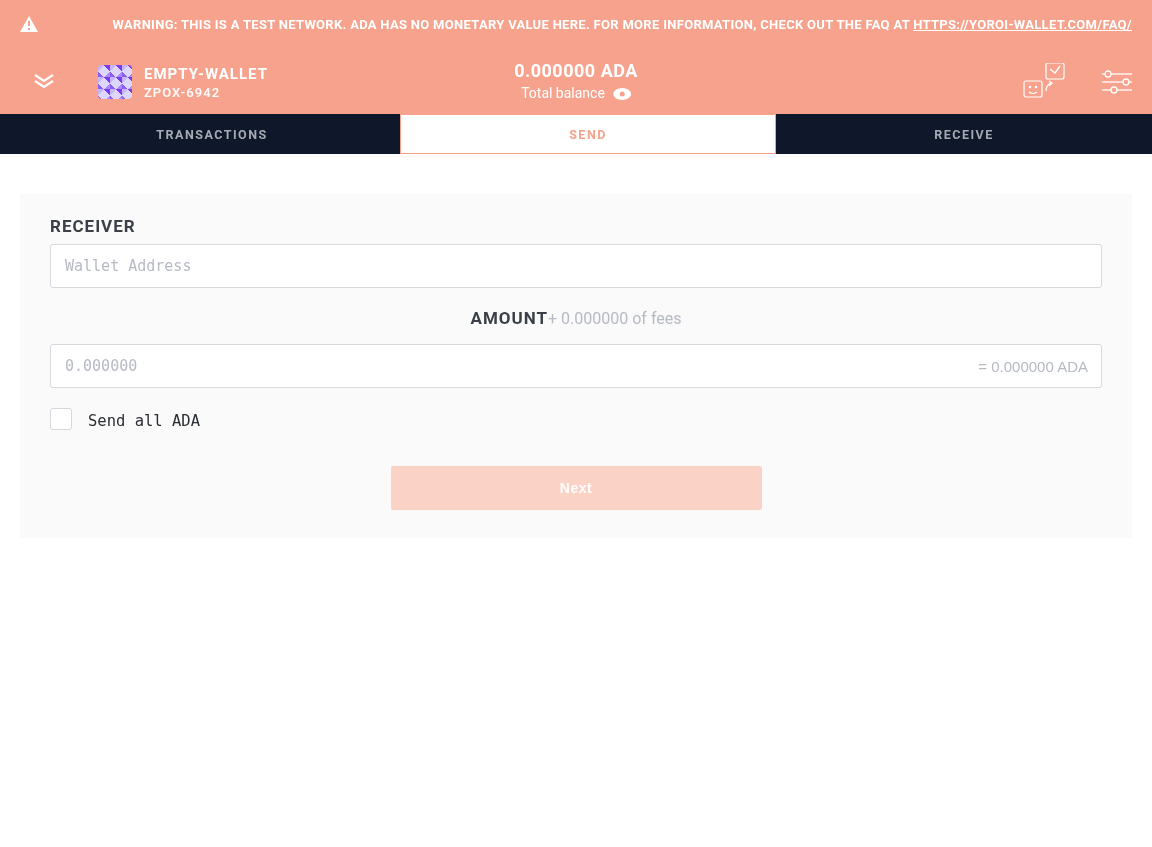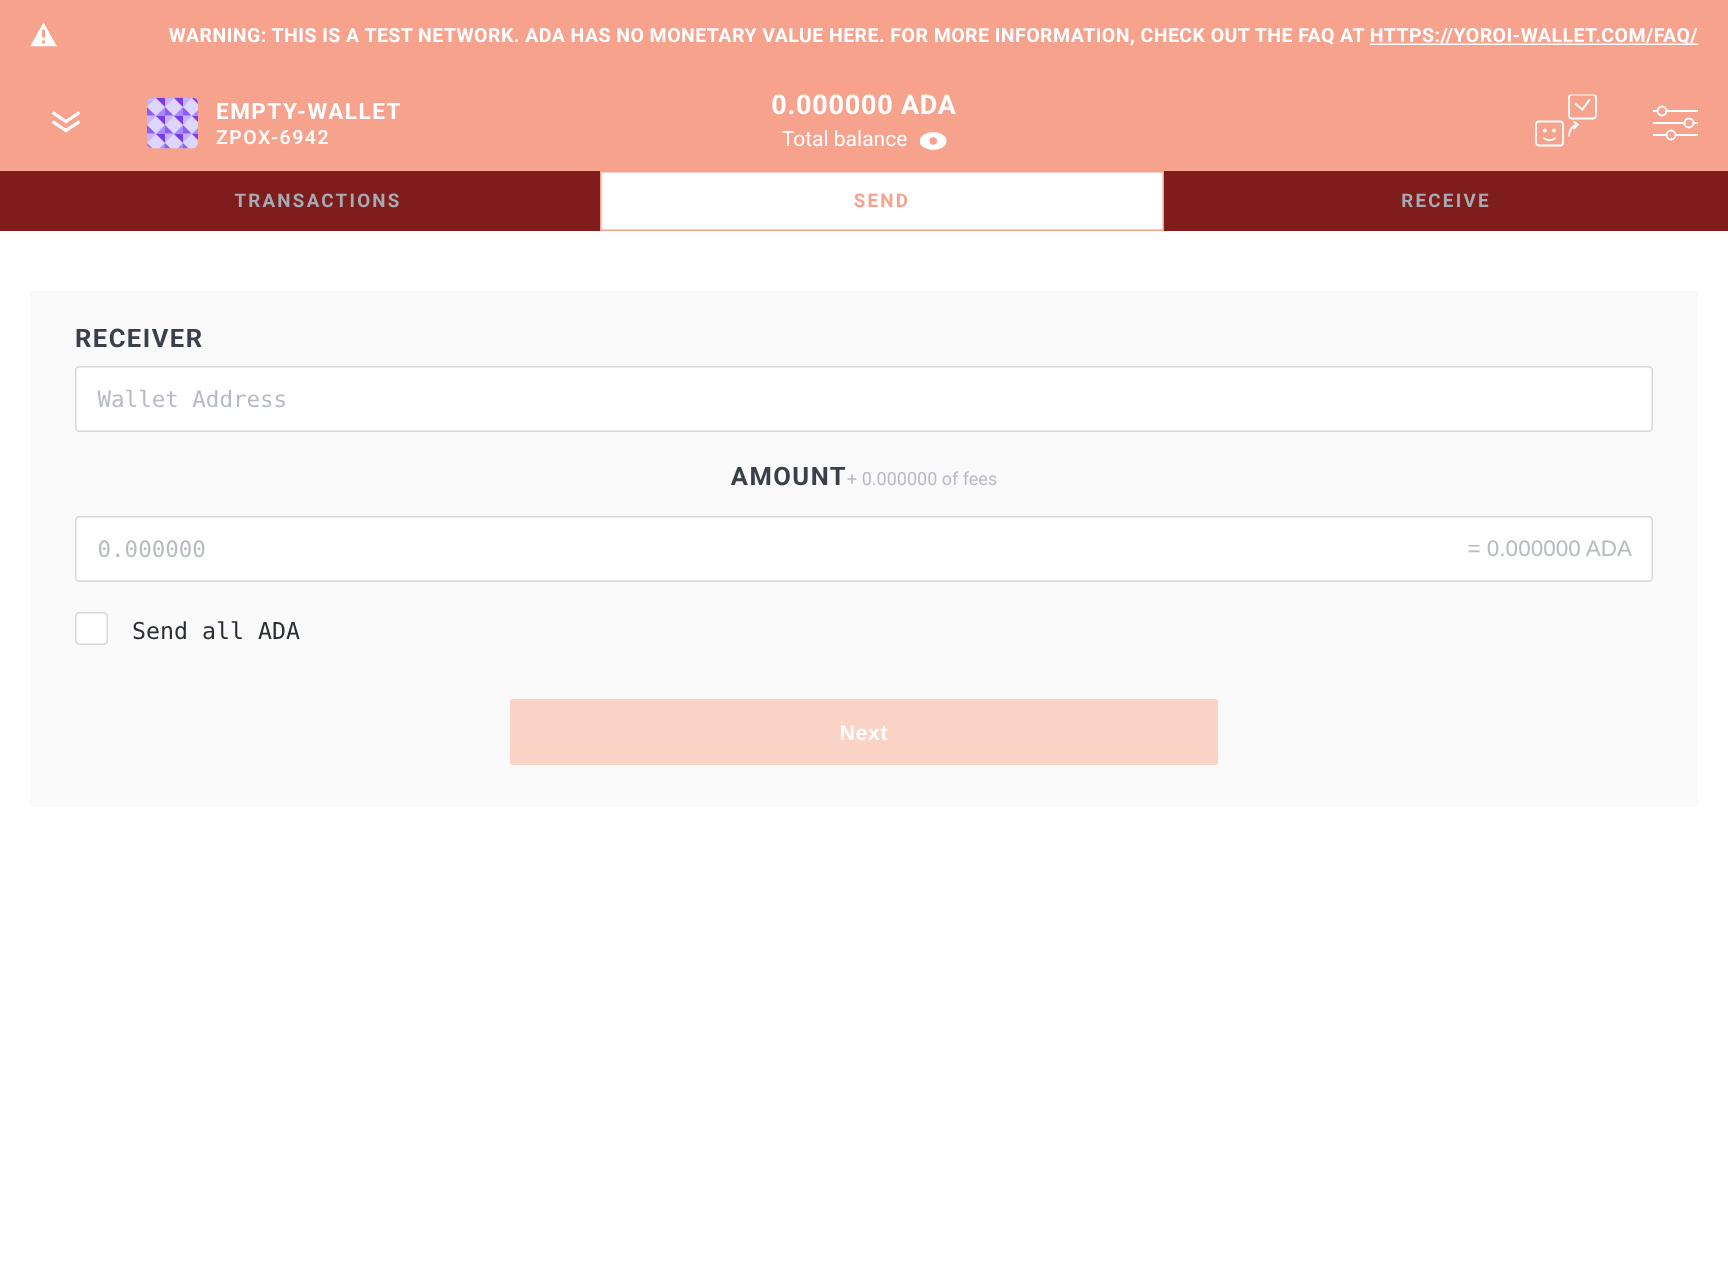--- a/index.html
+++ b/index.html
@@ -65,21 +65,21 @@
     .balance-amount { font-size: 18px; font-weight: 700; letter-spacing: 0.5px; }
     .balance-label-row { display: flex; justify-content: center; gap: 8px; margin-top: 4px; }
     .balance-label { font-size: 14px; }
 
     .header-right { margin-left: auto; display: flex; gap: 36px; align-items: center; }
     .header-action { cursor: pointer; display: flex; align-items: center; justify-content: center; }
 
     .tabs {
       display: flex;
       height: 40px;
-      background: #7f1d1d;
+      background: #0f172a;
       padding-left: 24px;
     }
     .tab {
       flex: 1;
       display: flex; align-items: center; justify-content: center;
       font-size: 12.5px;
       font-weight: 700;
       letter-spacing: 1.5px;
       color: #a6aab3;
       cursor: pointer;
@@ -118,21 +118,21 @@
       color: #a21caf;
       outline: none;
     }
     .input::placeholder { color: #b6bac2; }
 
     .field-group { margin-bottom: 20px; }
 
     .amount-row {
       display: flex; justify-content: center; align-items: baseline;
     }
-    .fees-hint { font-size: 12px; color: #b6bac2; }
+    .fees-hint { font-size: 16px; color: #b6bac2; }
 
     .amount-input-wrap {
       position: relative; margin-top: 8px;
     }
     .amount-equals {
       position: absolute;
       right: 14px; top: 50%;
       transform: translateY(-50%);
       font-size: 15px;
       color: #b6bac2;
@@ -153,21 +153,21 @@
     }
     .checkbox-label {
       font-size: 15.5px;
       color: #2a2d33;
       font-family: "SFMono-Regular", Consolas, monospace;
     }
 
     .next-btn {
       display: block;
       margin: 36px auto 0;
-      width: 472px;
+      width: 371px;
       height: 44px;
       background: #fbd2c6;
       border: none;
       color: #fff;
       font-size: 14px;
       font-weight: 600;
       letter-spacing: 0.5px;
       border-radius: 2px;
       cursor: not-allowed;
     }

